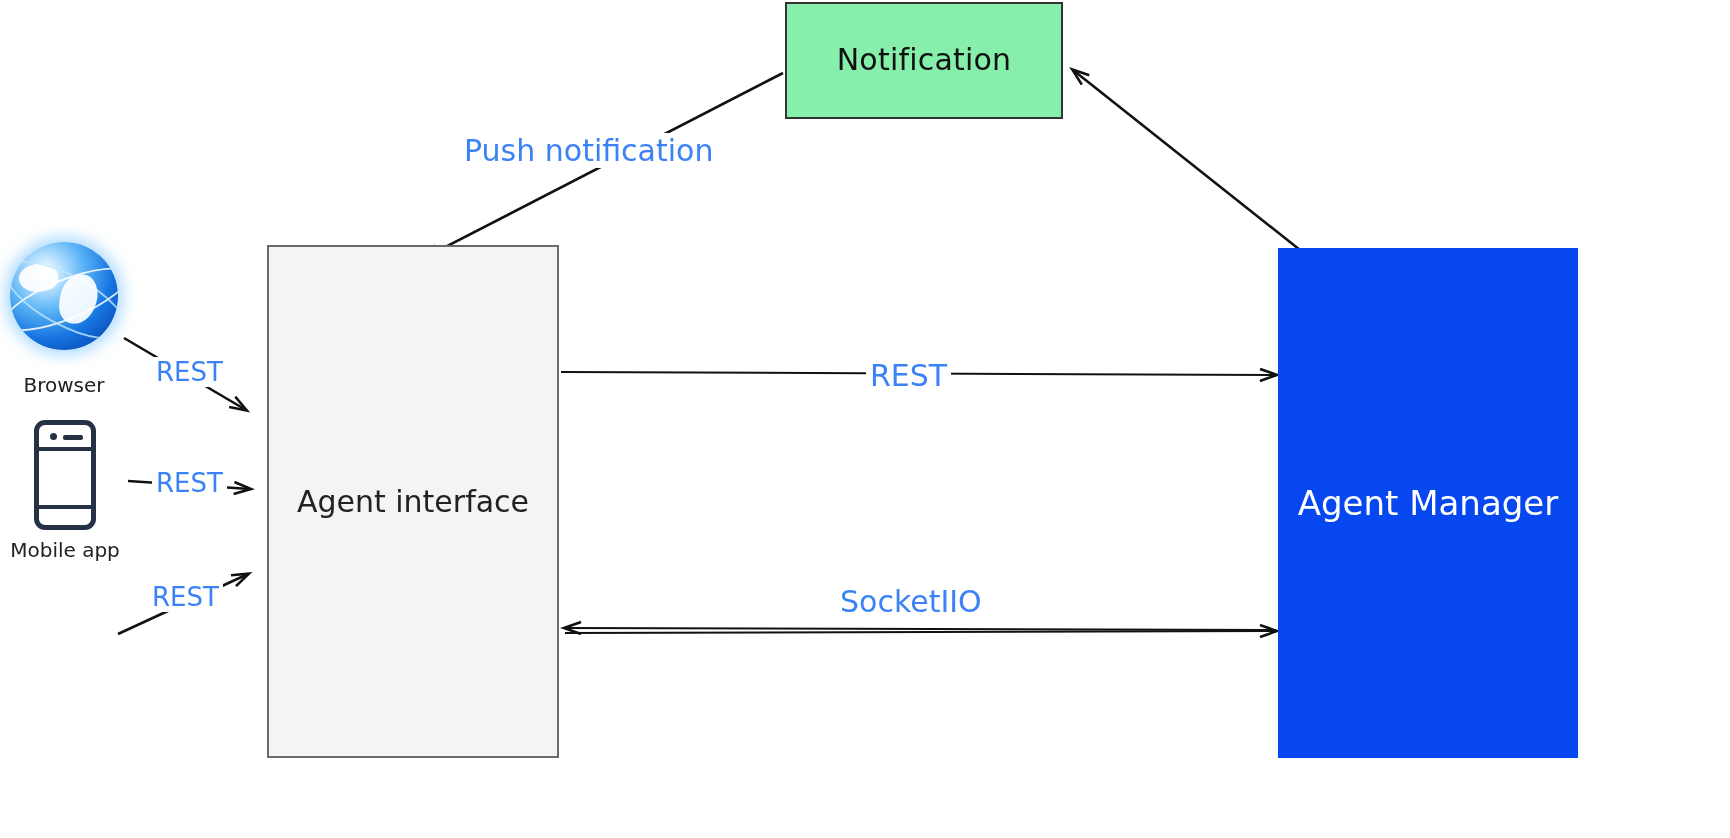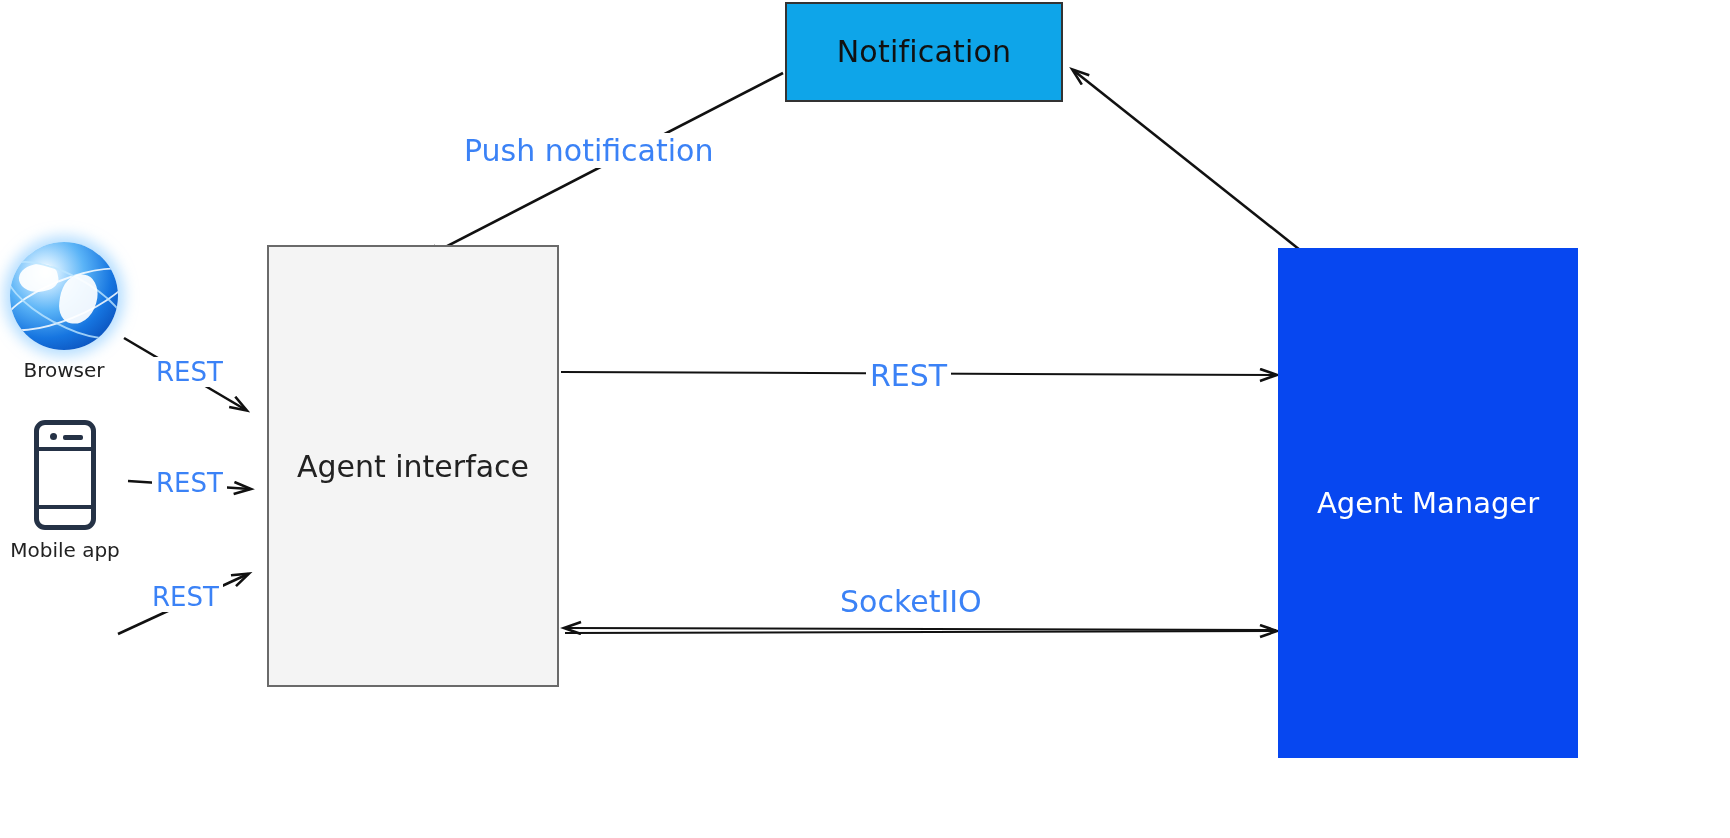--- a/index.html
+++ b/index.html
@@ -4,37 +4,37 @@
 <style>
   html,body{margin:0;padding:0;background:#ffffff;}
   body{width:1730px;height:838px;position:relative;overflow:hidden;
        font-family:"DejaVu Sans",sans-serif;}
   #stage{position:absolute;inset:0;width:1730px;height:838px;}
 
   
   .node{position:absolute;box-sizing:border-box;display:flex;
         align-items:center;justify-content:center;text-align:center;}
 
-  #fcm-box{left:785px;top:2px;width:278px;height:100px;
-           background:#0ea5e9;border:2px solid #333333;}
+  #fcm-box{left:785px;top:2px;width:278px;height:117px;
+           background:#86efac;border:2px solid #333333;}
   #fcm-box .lbl{font-size:30px;line-height:1.28;color:#111;letter-spacing:.2px;}
 
-  #agent-interface-box{left:267px;top:245px;width:292px;height:442px;
+  #agent-interface-box{left:267px;top:245px;width:292px;height:513px;
            background:#f4f4f4;border:2px solid #6a6a6a;}
   #agent-interface-box .lbl{font-size:30px;color:#222;}
 
   #agent-manager-box{left:1278px;top:248px;width:300px;height:510px;
            background:#0747f0;border:1px solid #0747f0;}
-  #agent-manager-box .lbl{font-size:29px;color:#ffffff;}
+  #agent-manager-box .lbl{font-size:34px;color:#ffffff;}
 
   
   .client{position:absolute;display:flex;flex-direction:column;align-items:center;}
   .client .caption{font-size:20px;color:#222;margin-top:8px;white-space:nowrap;}
 
-  #client-browser{left:8px;top:242px;width:112px;}
+  #client-browser{left:8px;top:242px;width:112px;gap:15px;}
   #client-mobile{left:26px;top:420px;width:78px;text-align:center;}
   #client-desktop{left:6px;top:610px;width:112px;}
 
   .globe{width:108px;height:108px;border-radius:50%;
     background:
       radial-gradient(circle at 33% 28%, #ffffff 0%, #bfe4ff 14%, #5bb4f7 36%, #1675e0 62%, #0a4fba 84%, #073d94 100%);
     box-shadow:0 0 14px 6px rgba(120,195,255,.55);
     position:relative;overflow:hidden;}
   .globe:before{content:"";position:absolute;left:8%;top:20%;width:36%;height:26%;
     background:#ffffff;border-radius:48% 52% 40% 60%;opacity:.92;transform:rotate(-12deg);}

